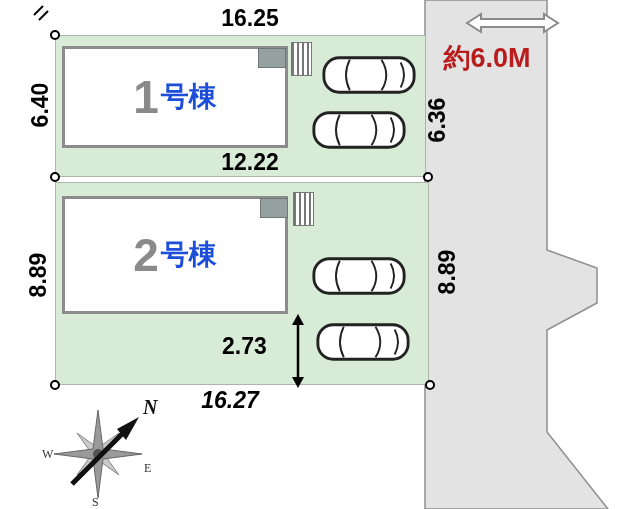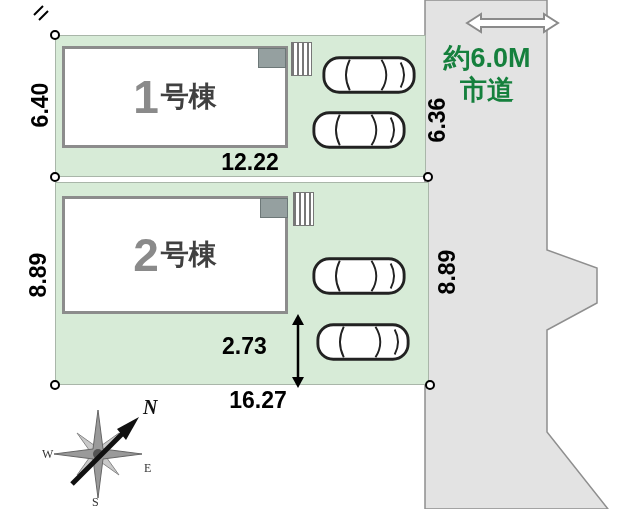--- a/index.html
+++ b/index.html
@@ -11,48 +11,48 @@
   
   .parcel{background:#d7ebd7;border:1px solid #a9b6a9;box-sizing:border-box;}
   .parcel1{left:55px;top:35px;width:371px;height:142px;}
   .parcel2{left:55px;top:182px;width:374px;height:203px;}
   
   .building{background:#fff;border:3px solid #8c8c8c;box-sizing:border-box;
             display:flex;align-items:center;justify-content:center;}
   .b1{left:62px;top:46px;width:226px;height:102px;}
   .b2{left:62px;top:196px;width:226px;height:118px;}
   .bnum{font-size:46px;font-weight:bold;color:#8a8a8a;line-height:1;}
-  .bsuf{font-size:28px;font-weight:bold;color:#404040;line-height:1;margin-left:2px;}
+  .bsuf{font-size:28px;font-weight:bold;color:#1d4ed8;line-height:1;margin-left:2px;}
   .annex{background:#95a0a0;border:1px solid #6d7878;box-sizing:border-box;}
   .annex1{left:258px;top:48px;width:28px;height:20px;}
   .annex2{left:260px;top:198px;width:28px;height:20px;}
   .hatch{border:1px solid #777;box-sizing:border-box;
          background:repeating-linear-gradient(90deg,#777 0 2px,#fff 2px 5px);}
   .hatch1{left:291px;top:42px;width:21px;height:34px;}
   .hatch2{left:293px;top:192px;width:21px;height:34px;}
   
   .car{width:96px;height:48px;}
   .car1{left:321px;top:51px;}
   .car2{left:311px;top:106px;}
   .car3{left:311px;top:252px;}
   .car4{left:315px;top:318px;}
   
   .dim{font-size:23px;font-weight:bold;color:#000;white-space:nowrap;}
   .dimc{text-align:center;}
   .rot{transform:rotate(-90deg);transform-origin:center;text-align:center;}
   .dim-top{left:180px;top:5px;width:140px;}
   .dim-mid{left:180px;top:149px;width:140px;}
-  .dim-bottom{left:188px;top:387px;width:140px;}
+  .dim-bottom{left:160px;top:387px;width:140px;font-style:italic;}
   .dim-ul{left:8px;top:92px;width:64px;height:26px;}
   .dim-ll{left:6px;top:262px;width:64px;height:26px;}
   .dim-ur{left:405px;top:107px;width:64px;height:26px;}
   .dim-lr{left:415px;top:259px;width:64px;height:26px;}
   .dim-setback{left:222px;top:333px;width:62px;text-align:left;}
   
-  .road-label{font-size:27px;font-weight:bold;color:#15803d;text-align:center;width:122px;}
+  .road-label{font-size:27px;font-weight:bold;color:#b91c1c;text-align:center;width:122px;}
   .road-l1{left:426px;top:40px;}
   .road-l2{left:426px;top:72px;}
   
   .pt{width:10px;height:10px;border-radius:50%;background:#fff;border:2px solid #000;
       box-sizing:border-box;}
 </style>
 </head>
 <body>
 
 <div class="stage">
@@ -95,39 +95,39 @@
   <svg class="abs car car2" viewBox="0 0 100 48">
       <use href="#car-shape"></use>
     </svg>
   <svg class="abs car car3" viewBox="0 0 100 48">
       <use href="#car-shape"></use>
     </svg>
   <svg class="abs car car4" viewBox="0 0 100 48">
       <use href="#car-shape"></use>
     </svg>
 
+  <div class="abs dim dimc dim-top">16.25</div>
   <div class="abs dim dimc dim-mid">12.22</div>
   <div class="abs dim dimc dim-bottom">16.27</div>
   <div class="abs dim rot dim-ul">6.40</div>
   <div class="abs dim rot dim-ll">8.89</div>
   <div class="abs dim rot dim-ur">6.36</div>
   <div class="abs dim rot dim-lr">8.89</div>
   <div class="abs dim dim-setback">2.73</div>
 
   <svg class="abs" style="left:288px;top:314px;width:20px;height:74px" viewBox="0 0 20 74">
     <line x1="10" y1="8" x2="10" y2="66" stroke="#000" stroke-width="2.5"></line>
     <polygon points="10,0 4,11 16,11" fill="#000"></polygon>
     <polygon points="10,74 4,63 16,63" fill="#000"></polygon>
   </svg>
 
   <svg class="abs" style="left:465px;top:12px;width:95px;height:22px" viewBox="0 0 95 22">
     <polygon points="2,11 16,2 16,7 79,7 79,2 93,11 79,20 79,15 16,15 16,20" fill="#fff" stroke="#8a8a8a" stroke-width="2"></polygon>
   </svg>
   <div class="abs road-label road-l1">約6.0M</div>
-  <div class="abs road-label road-l2">市道</div>
 
   <div class="abs pt" style="left:50px;top:30px"></div>
   <div class="abs pt" style="left:50px;top:172px"></div>
   <div class="abs pt" style="left:50px;top:380px"></div>
   <div class="abs pt" style="left:423px;top:172px"></div>
   <div class="abs pt" style="left:425px;top:380px"></div>
 
   <svg class="abs" style="left:32px;top:4px;width:18px;height:18px" viewBox="0 0 18 18">
     <line x1="2" y1="11" x2="11" y2="2" stroke="#000" stroke-width="2"></line>
     <line x1="7" y1="16" x2="16" y2="7" stroke="#000" stroke-width="2"></line>

